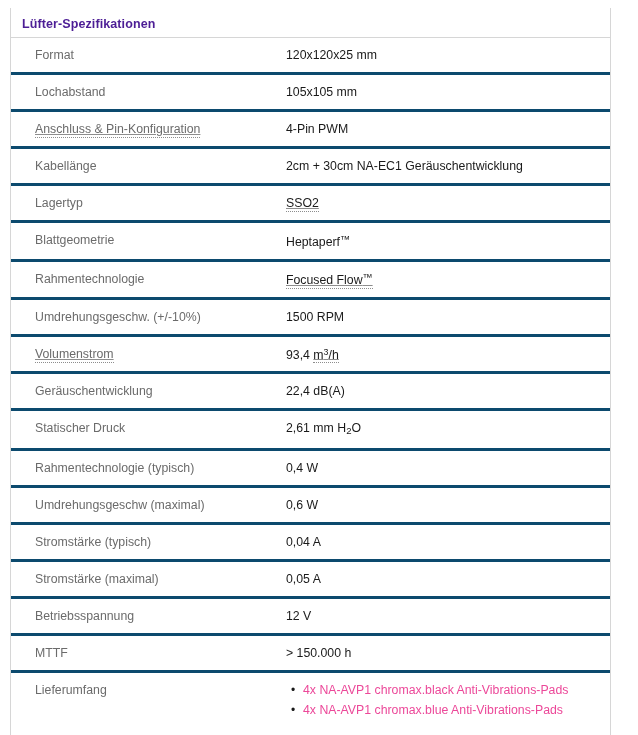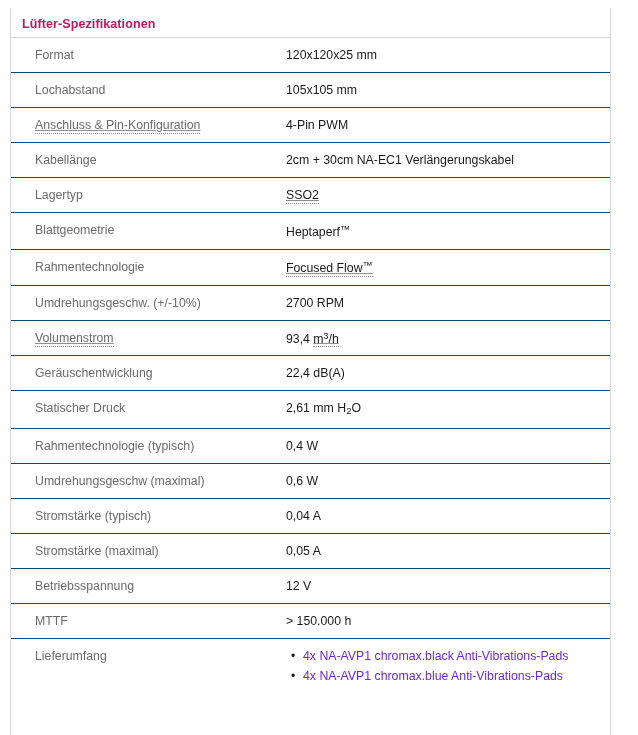--- a/index.html
+++ b/index.html
@@ -29,31 +29,31 @@
   .panel-header {
     height: 30px;
     line-height: 30px;
     padding: 0 0 0 11px;
     border-bottom: 1px solid #d6d6d6;
     background: #ffffff;
   }
   .panel-header .title {
     font-size: 12.5px;
     font-weight: bold;
-    color: #be185d;
+    color: #4c1d95;
     letter-spacing: 0.1px;
   }
 
   .spec-table {
     width: 100%;
     border-collapse: collapse;
     table-layout: fixed;
   }
   .spec-table tr {
-    border-bottom: 1px solid #0c4a6e;
+    border-bottom: 3px solid #0c4a6e;
   }
   .spec-table tr:last-child {
     border-bottom: none;
   }
   .spec-table td {
     vertical-align: top;
     padding: 8px 6px 8px 0;
     font-size: 12.3px;
     line-height: 18px;
   }
@@ -81,21 +81,21 @@
   ul.pack-list {
     margin: 0;
     padding: 0 0 0 17px;
     list-style: none;
   }
   ul.pack-list li {
     position: relative;
     padding-left: 0;
     line-height: 19.5px;
     font-size: 12.3px;
-    color: #6d28d9;
+    color: #ec4899;
   }
   ul.pack-list li::before {
     content: "\2022";
     position: absolute;
     left: -12px;
     top: 0;
     color: #1a1a1a;
     font-size: 12px;
   }
 
@@ -121,37 +121,37 @@
         <tr>
           <td class="lbl">Lochabstand</td>
           <td class="val">105x105 mm</td>
         </tr>
         <tr>
           <td class="lbl"><span class="term">Anschluss &amp; Pin-Konfiguration</span></td>
           <td class="val">4-Pin PWM</td>
         </tr>
         <tr>
           <td class="lbl">Kabellänge</td>
-          <td class="val">2cm + 30cm NA-EC1 Verlängerungskabel</td>
+          <td class="val">2cm + 30cm NA-EC1 Geräuschentwicklung</td>
         </tr>
         <tr>
           <td class="lbl">Lagertyp</td>
           <td class="val"><span class="term">SSO2</span></td>
         </tr>
         <tr>
           <td class="lbl">Blattgeometrie</td>
           <td class="val">Heptaperf<span class="tm">™</span></td>
         </tr>
         <tr>
           <td class="lbl">Rahmentechnologie</td>
           <td class="val"><span class="term">Focused Flow<span class="tm">™</span></span></td>
         </tr>
         <tr>
           <td class="lbl">Umdrehungsgeschw. (+/-10%)</td>
-          <td class="val">2700 RPM</td>
+          <td class="val">1500 RPM</td>
         </tr>
         <tr>
           <td class="lbl"><span class="term">Volumenstrom</span></td>
           <td class="val">93,4 <span class="term">m<span class="sup">3</span>/h</span></td>
         </tr>
         <tr>
           <td class="lbl">Geräuschentwicklung</td>
           <td class="val">22,4 dB(A)</td>
         </tr>
         <tr>

